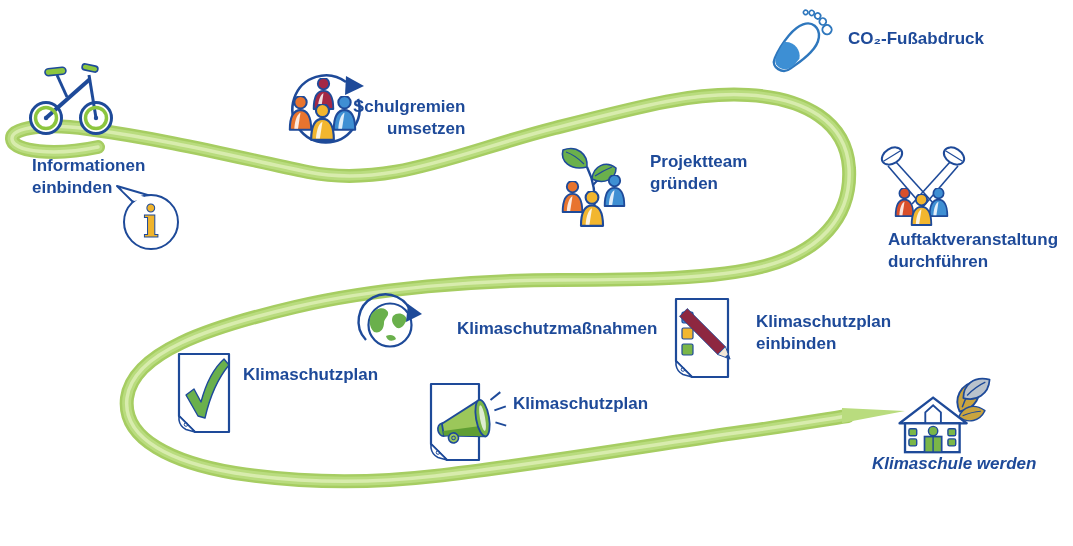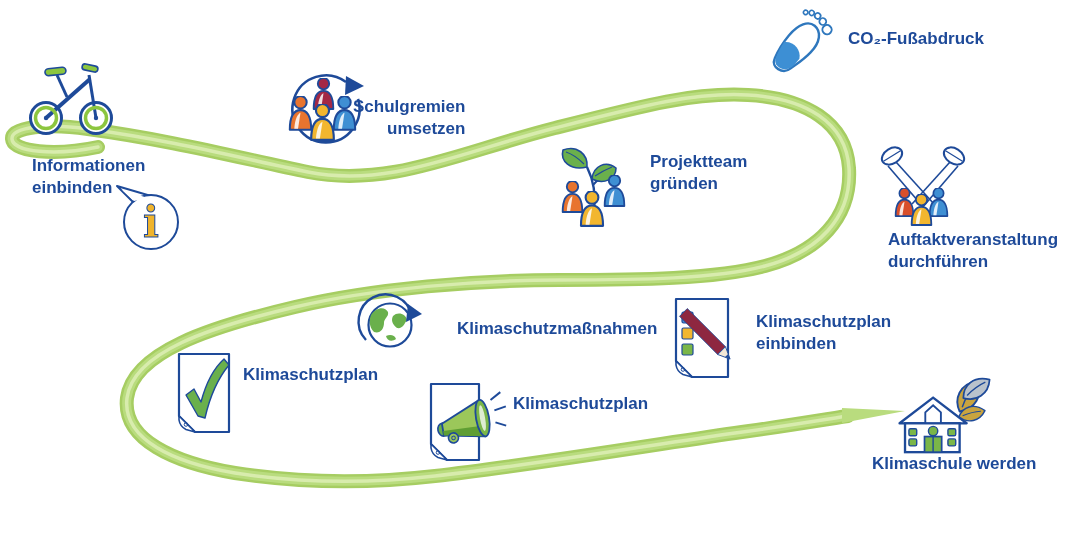--- a/index.html
+++ b/index.html
@@ -22,21 +22,21 @@
   .label span{display:block;}
   .pos-informationen   {left:32px;  top:155px;}
   .pos-schulgremien    {left:353px; top:96px;text-align:right;}
   .pos-projektteam     {left:650px; top:151px;}
   .pos-co2             {left:848px; top:28px;}
   .pos-auftakt         {left:888px; top:229px;}
   .pos-erarbeiten      {left:756px; top:311px;}
   .pos-umsetzen        {left:437px; top:318px;margin-left:20px;}
   .pos-beschliessen    {left:243px; top:364px;}
   .pos-veroeffentlichen{left:513px; top:393px;}
-  .pos-klimaschule     {left:872px; top:453px;}
+  .pos-klimaschule     {left:872px; top:453px;font-style:italic;}
 </style>
 </head>
 <body>
 
 <div class="canvas">
 
   <svg class="scene" width="1073" height="546" viewBox="0 0 1073 546">
     <defs>
       <symbol id="person" viewBox="0 0 24 31">
         <circle cx="12" cy="5.5" r="5.5" stroke="#1e4a99" stroke-width="1.8"></circle>

